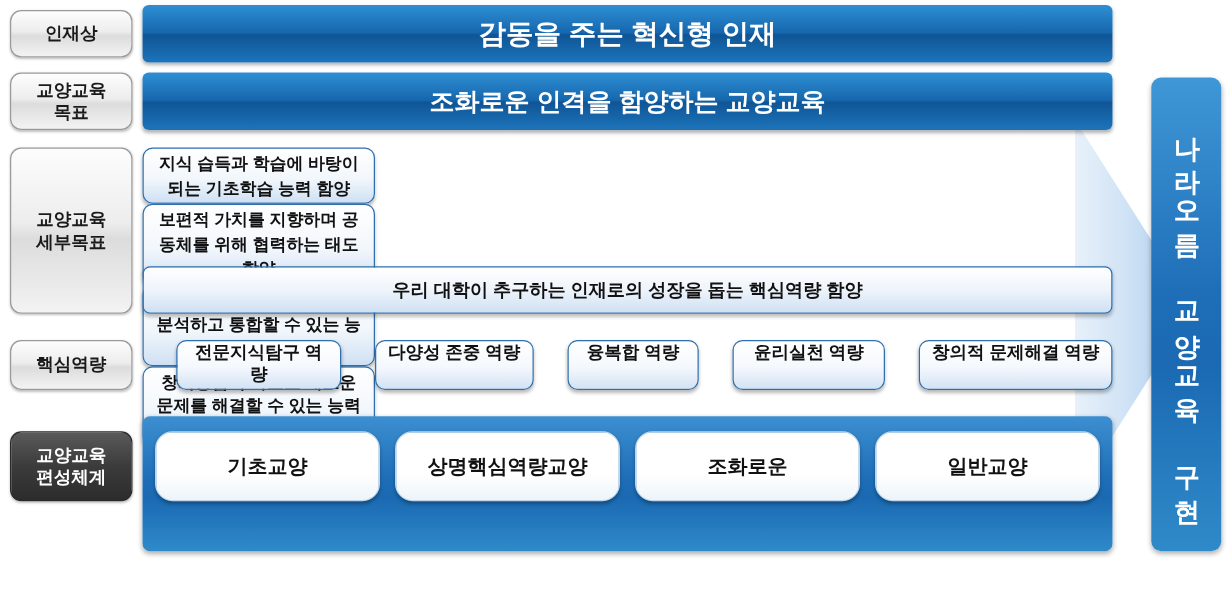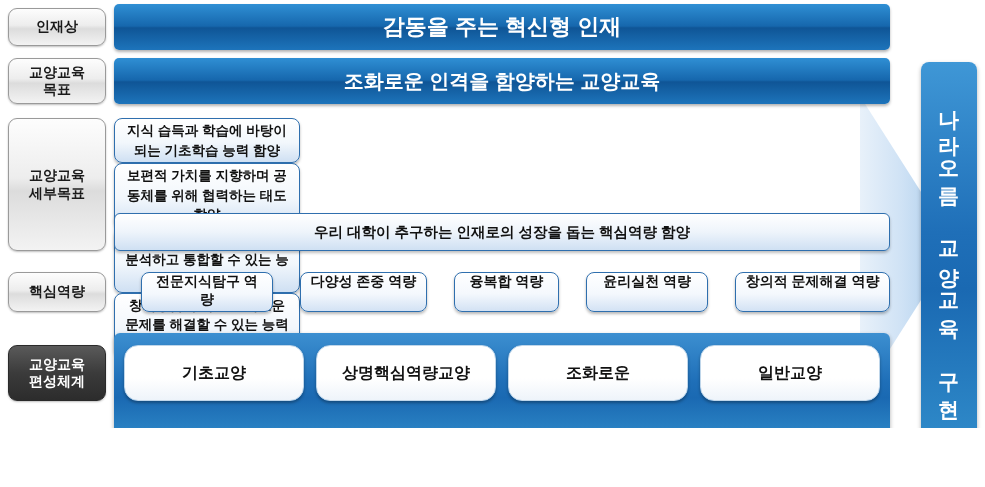--- a/index.html
+++ b/index.html
@@ -6,21 +6,21 @@
     margin: 0;
     padding: 0;
     background: #ffffff;
   }
   body {
     font-family: "Liberation Sans", sans-serif;
   }
   #canvas {
     position: relative;
     width: 985px;
-    height: 428px;
+    height: 487px;
     background: #ffffff;
     overflow: hidden;
   }
 
   
   .left-label {
     position: absolute;
     left: 8px;
     border: 1px solid #9a9a9a;
     border-radius: 9px;

